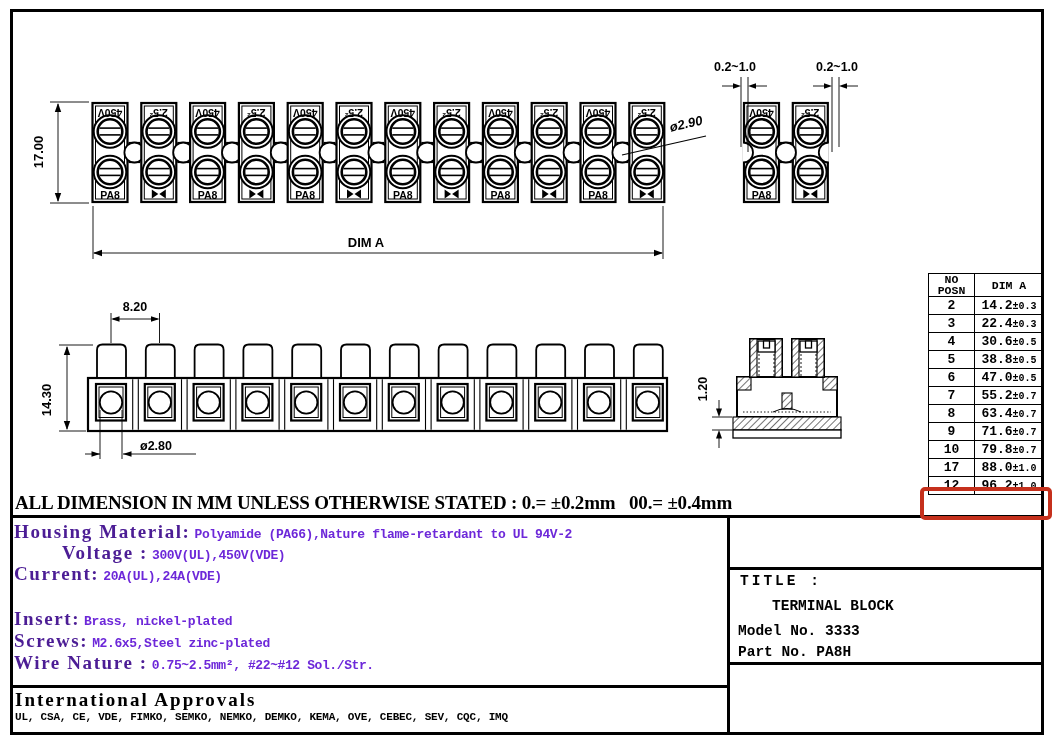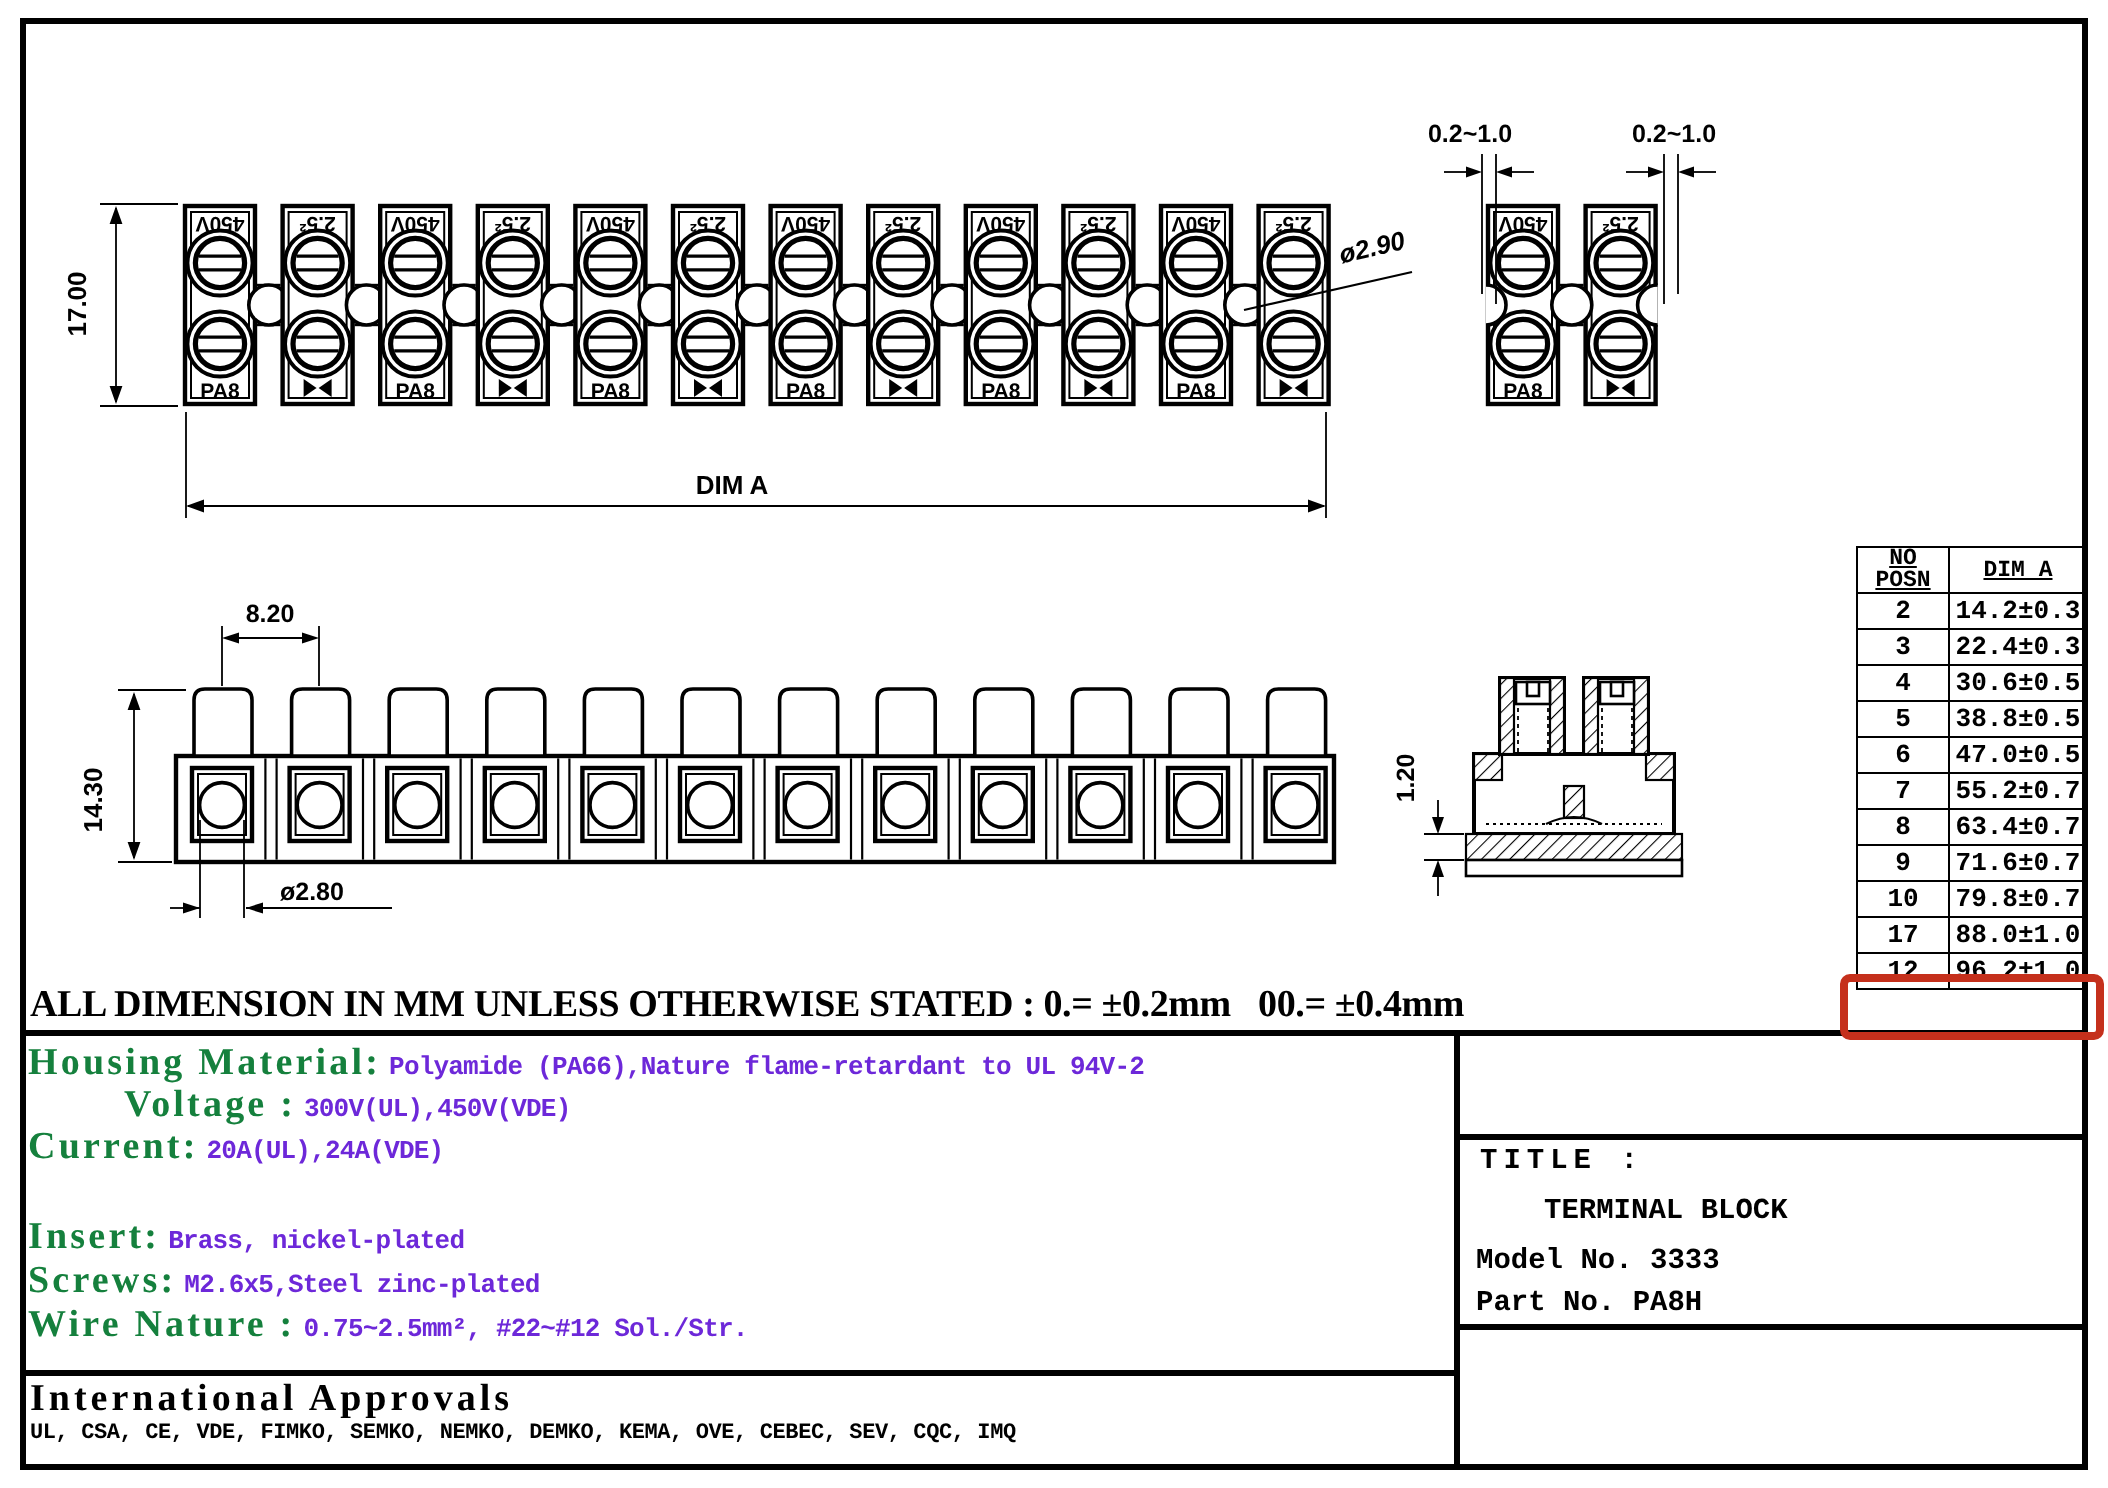--- a/index.html
+++ b/index.html
@@ -33,38 +33,38 @@
   .dim-s{font:bold 12.5px "Liberation Sans",sans-serif;fill:#000}
   .dim-i{font:italic bold 13px "Liberation Sans",sans-serif;fill:#000}
   .blk-t{font:bold 10.5px "Liberation Sans",sans-serif;fill:#000}
   
   .hl,.vl{position:absolute;background:#000;}
   
   .note{position:absolute;left:15px;top:492px;font:bold 19px "Liberation Serif",serif;
         letter-spacing:-0.2px;white-space:pre;color:#000;}
   .spec-box{position:absolute;left:14px;top:517px;width:710px;height:168px;}
   .spec-line{position:absolute;left:0;white-space:pre;}
-  .spec-label{font:bold 19px "Liberation Serif",serif;letter-spacing:1.6px;color:#15803d;}
+  .spec-label{font:bold 19px "Liberation Serif",serif;letter-spacing:1.6px;color:#4c1d95;}
   .spec-value{font:bold 13px "Liberation Mono",monospace;letter-spacing:-0.4px;color:#6d28d9;padding-left:4px;}
   .appr-head{position:absolute;left:15px;top:689px;font:bold 19px "Liberation Serif",serif;
              letter-spacing:2px;color:#000;}
   .appr-list{position:absolute;left:15px;top:711px;font:bold 11px "Liberation Mono",monospace;
              letter-spacing:-0.2px;color:#000;}
   
   .tb-text{position:absolute;font:bold 14.5px "Liberation Mono",monospace;color:#000;white-space:pre;}
   .tb-title-label{letter-spacing:3px;}
   
   .posn-table{position:absolute;left:928px;top:273px;width:116px;border-collapse:collapse;
               table-layout:fixed;}
   .posn-table th,.posn-table td{border:1.6px solid #000;text-align:center;padding:0;
               font-family:"Liberation Mono",monospace;color:#000;overflow:hidden;}
-  .posn-table th{height:22px;font-size:11.5px;font-weight:bold;line-height:11px;text-decoration:underline;}
+  .posn-table th{height:22px;font-size:11.5px;font-weight:bold;line-height:11px;}
   .posn-table td{height:17px;font-size:13px;font-weight:bold;}
   .col-posn{width:45px;}
-  .tol{font-size:13px;}
+  .tol{font-size:10px;}
   .hi-box{position:absolute;left:920px;top:487px;width:132px;height:33px;
           border:4px solid #c5301c;border-radius:5px;box-sizing:border-box;z-index:5;}
 </style>
 </head>
 <body>
 
 <div class="sheet">
   <div class="frame"></div>
 
   <svg width="1054" height="744">

